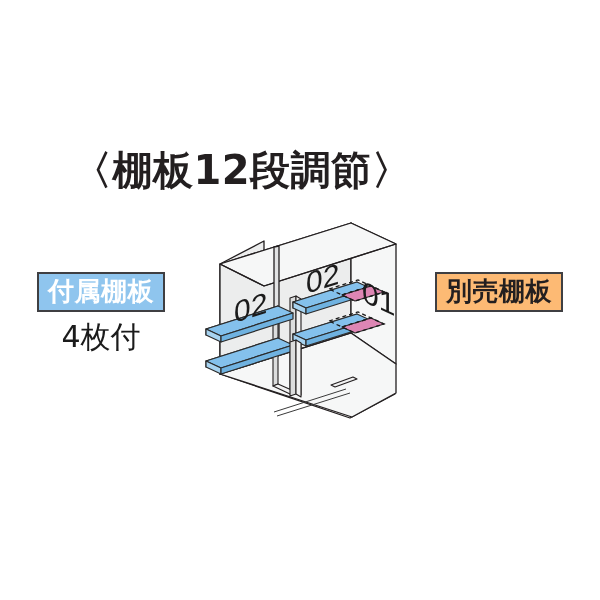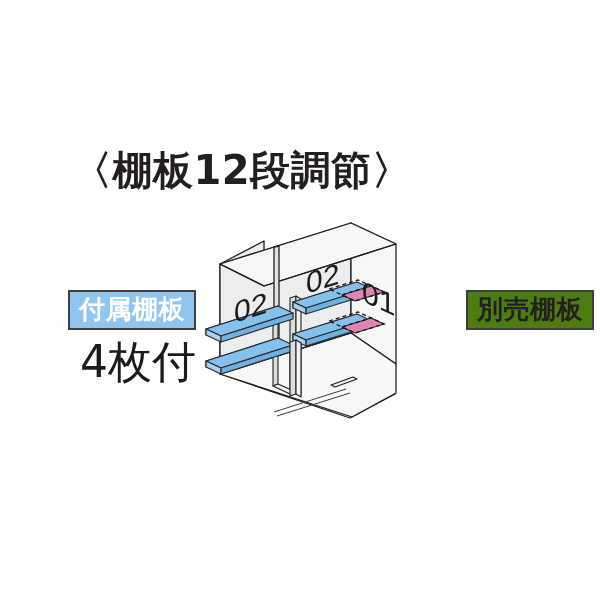--- a/index.html
+++ b/index.html
@@ -35,49 +35,48 @@
     letter-spacing: 0.5px;
     color: #231f20;
     line-height: 1.1;
     font-family: "DejaVu Sans", "Liberation Sans", sans-serif;
   }
 
   
   .label-block {
     position: absolute;
     width: 190px;
-    text-align: right;
-    margin-top: 18px;
+    text-align: center;
   }
   #label-left  { left: 6px;   top: 272px; }
   #label-right { left: 404px; top: 272px; }
 
   .badge {
     display: inline-block;
     box-sizing: border-box;
     padding: 2px 9px 4px 9px;
     border: 2px solid #3f3f42;
     font-size: 26px;
     font-weight: 700;
     line-height: 1.16;
     letter-spacing: 0.5px;
     font-family: "DejaVu Sans", "Liberation Sans", sans-serif;
   }
   .badge.blue {
     background: #8fc5ee;
     color: #ffffff;
   }
   .badge.pink {
-    background: #4d7c0f;
+    background: #fdba74;
     color: #231f20;
   }
 
   .sub-text {
     margin-top: 9px;
-    font-size: 44px;
+    font-size: 30px;
     font-weight: 400;
     line-height: 1.05;
     color: #1b1b1b;
     letter-spacing: 0px;
     font-family: "DejaVu Sans", "Liberation Sans", sans-serif;
   }
 
   
   #figure {
     position: absolute;

